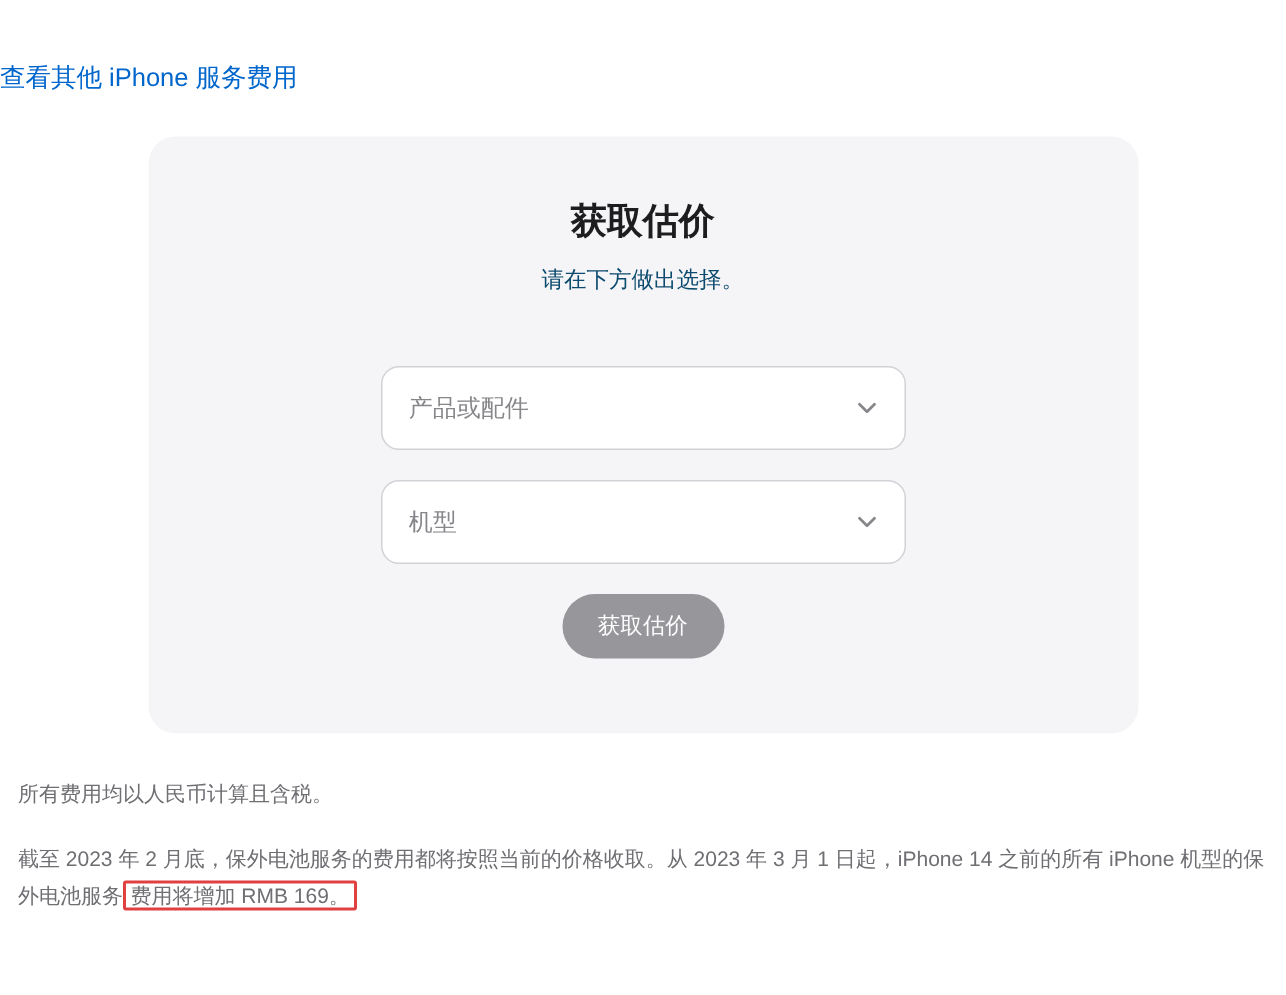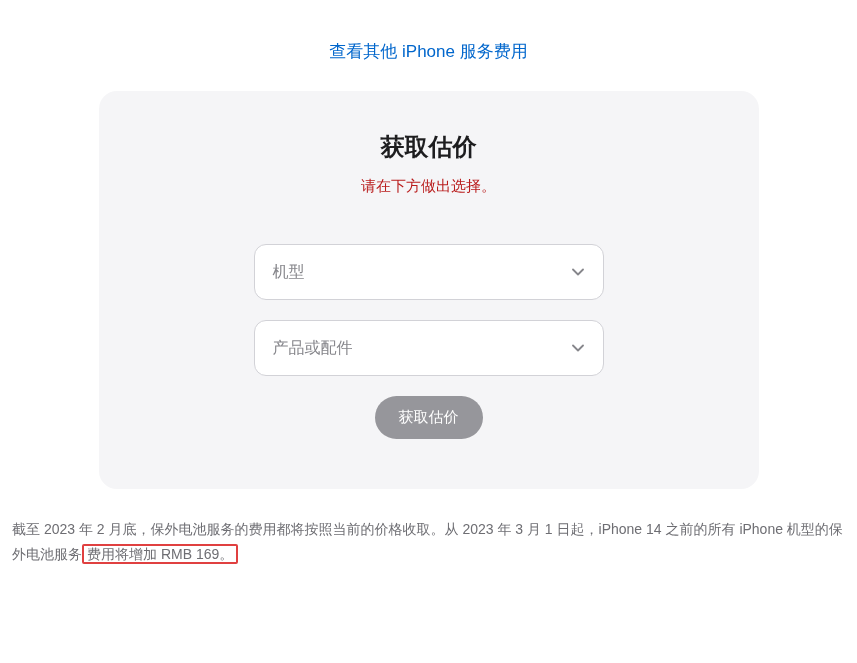--- a/index.html
+++ b/index.html
@@ -8,21 +8,20 @@
       box-sizing: border-box;
     }
     body {
       font-family: -apple-system, BlinkMacSystemFont, "SF Pro Text", "Helvetica Neue", Arial, sans-serif;
       background: #ffffff;
       width: 857px;
       height: 663px;
       overflow: hidden;
     }
     .top-link {
-      text-align: center;
       padding-top: 40px;
       padding-bottom: 28px;
     }
     .top-link a {
       color: #0066cc;
       text-decoration: none;
       font-size: 17px;
     }
     .card {
       background: #f5f5f7;
@@ -33,21 +32,21 @@
       text-align: center;
     }
     .card-title {
       font-size: 24px;
       font-weight: 600;
       color: #1d1d1f;
       margin-bottom: 14px;
     }
     .card-subtitle {
       font-size: 15px;
-      color: #b91c1c;
+      color: #0c4a6e;
       margin-bottom: 48px;
     }
     .select-wrapper {
       position: relative;
       width: 350px;
       margin: 0 auto 20px auto;
     }
     .select-box {
       width: 100%;
       height: 56px;
@@ -125,41 +124,42 @@
 <div class="top-link">
   <a href="#">查看其他 iPhone 服务费用</a>
 </div>
 
 <div class="card">
   <div class="card-title">获取估价</div>
   <div class="card-subtitle">请在下方做出选择。</div>
 
   <div class="select-wrapper">
     <div class="select-box">
-      <span>机型</span>
+      <span>产品或配件</span>
       <span class="chevron">
         <svg viewBox="0 0 12 8" fill="none">
             <path d="M1 1.5L6 6.5L11 1.5" stroke="#86868b" stroke-width="1.8" stroke-linecap="round" stroke-linejoin="round"></path>
           </svg>
       </span>
     </div>
   </div>
 
   <div class="select-wrapper">
     <div class="select-box">
-      <span>产品或配件</span>
+      <span>机型</span>
       <span class="chevron">
         <svg viewBox="0 0 12 8" fill="none">
             <path d="M1 1.5L6 6.5L11 1.5" stroke="#86868b" stroke-width="1.8" stroke-linecap="round" stroke-linejoin="round"></path>
           </svg>
       </span>
     </div>
   </div>
 
 
   <button class="submit-btn">获取估价</button>
 </div>
 
 <div class="footer-text">
+  <p>所有费用均以人民币计算且含税。</p>
   <p>
     <span>截至 2023 年 2 月底，保外电池服务的费用都将按照当前的价格收取。从 2023 年 3 月 1 日起，iPhone 14 之前的所有 iPhone 机型的保外电池服务</span><span class="highlight-box">费用将增加 RMB 169。</span>
   </p>
 </div>
 
 </body></html>

